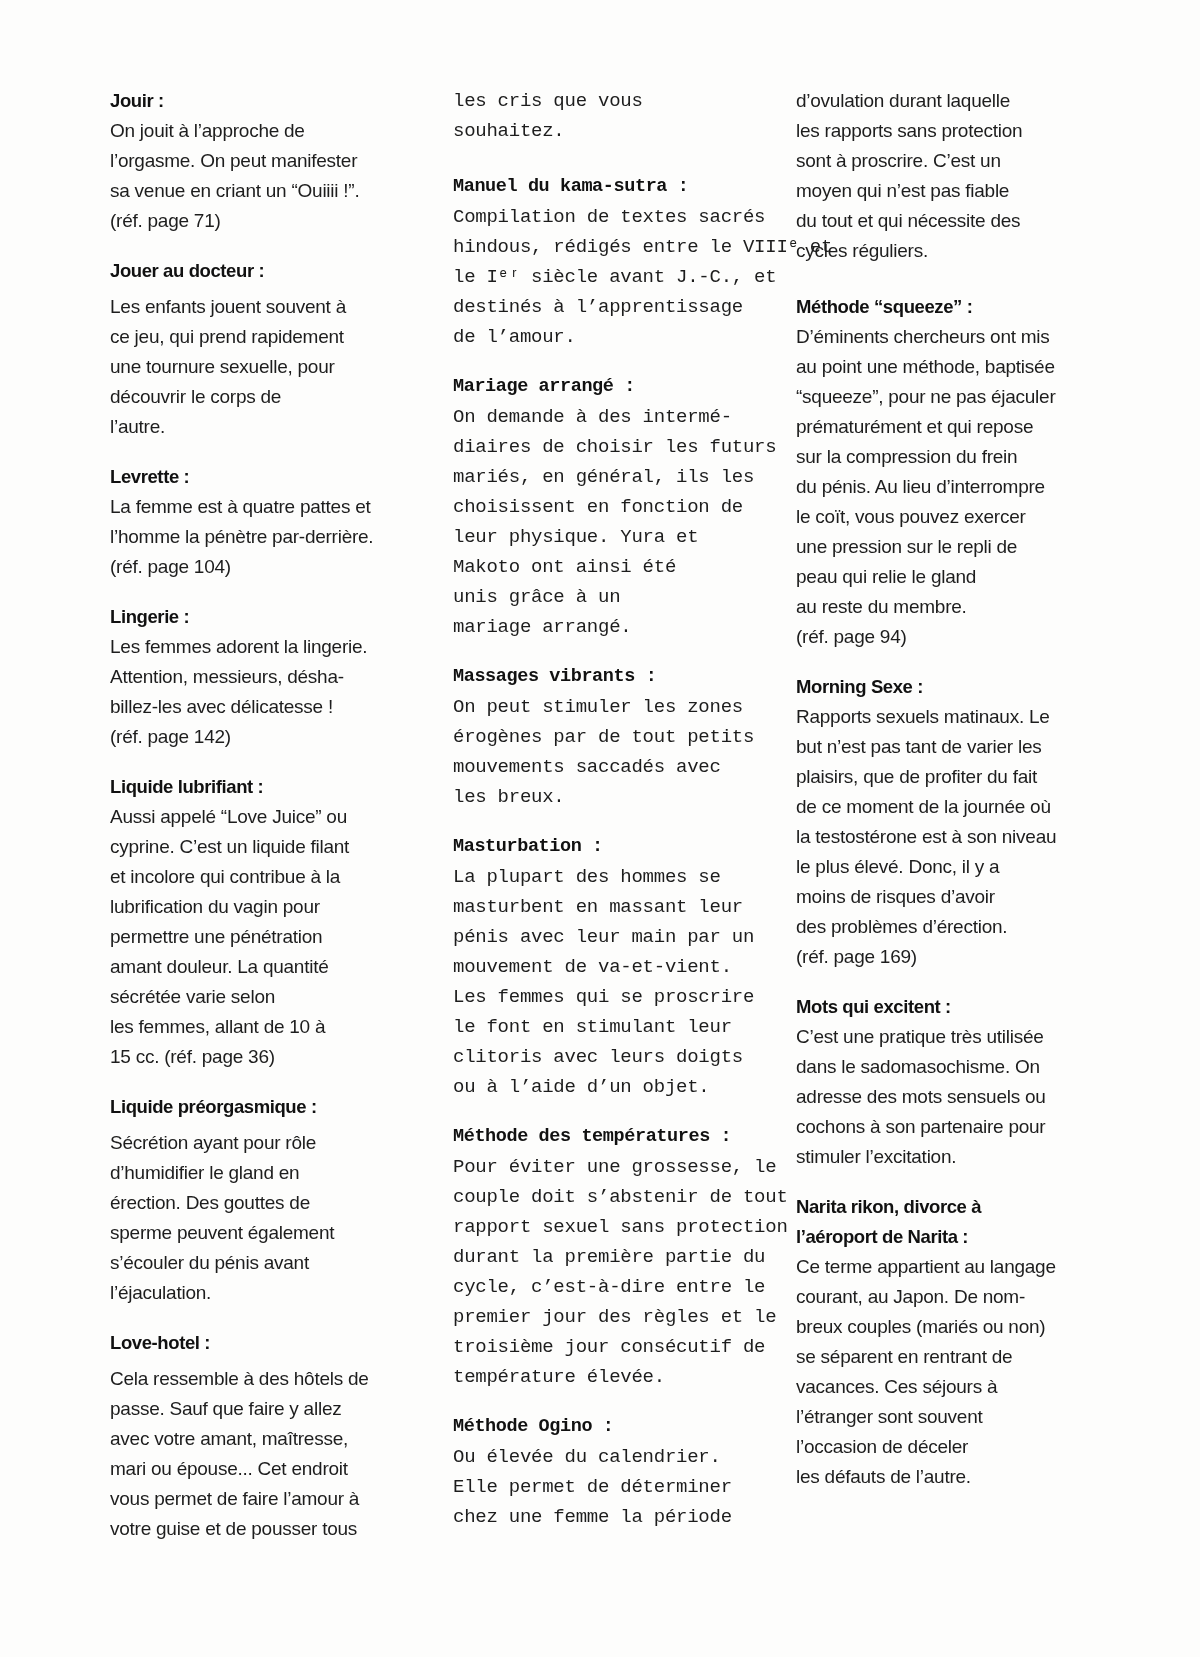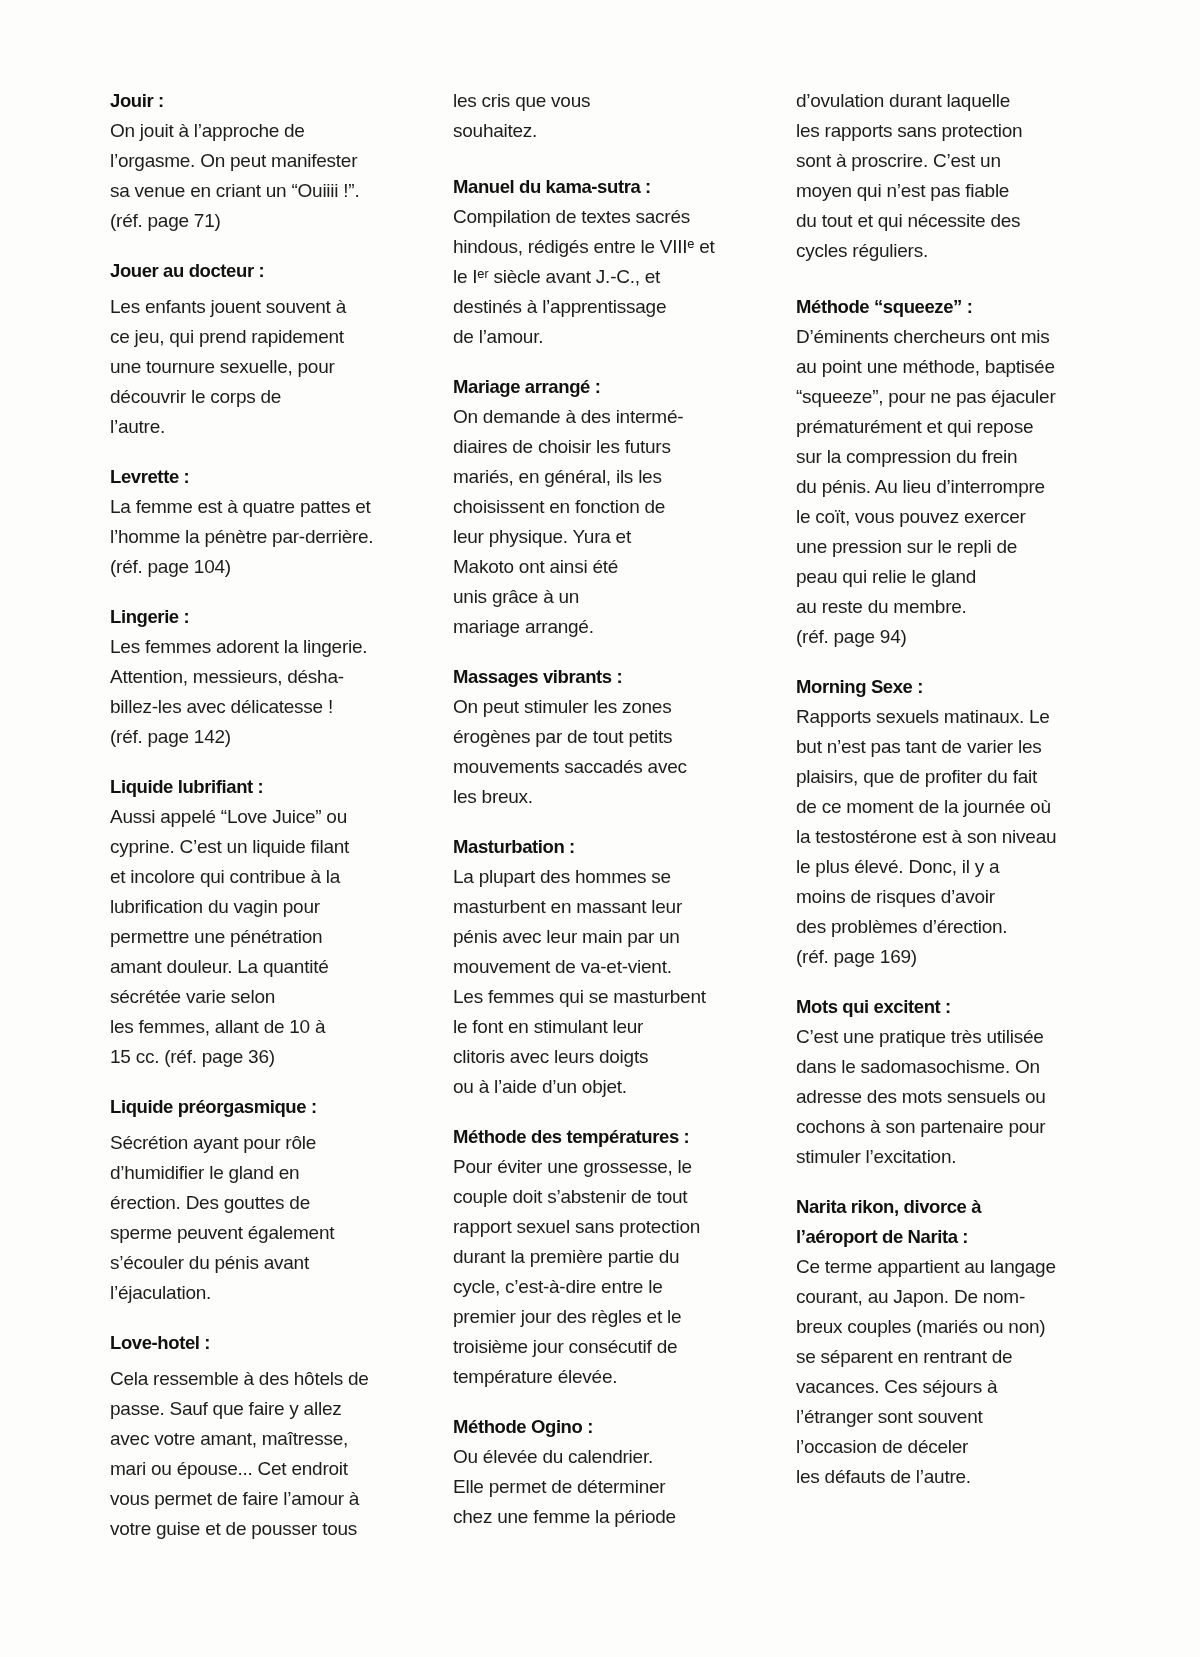--- a/index.html
+++ b/index.html
@@ -7,21 +7,21 @@
     width: 1200px; height: 1657px;
     background: #fdfdfc;
     color: #1c1c1c;
     font-family: "Liberation Sans", sans-serif;
     position: relative;
     overflow: hidden;
   }
   .page { position: absolute; left: 6px; top: 0; width: 1200px; height: 1657px; }
   .col { position: absolute; top: 86px; }
   .col-1 { left: 104px; width: 310px; }
-  .col-2 { left: 447px; width: 305px; }
+  .col-2 { left: 447px; width: 305px; font-family: Liberation Mono, monospace; }
   .col-3 { left: 790px; width: 310px; }
   .entry { margin: 0 0 20px 0; }
   .entry.cont { margin-bottom: 26px; }
   .term {
     font-weight: bold;
     font-size: 18.5px;
     line-height: 30px;
     letter-spacing: -0.4px;
     color: #111;
   }
@@ -128,21 +128,21 @@
         <div class="line">érogènes par de tout petits</div>
         <div class="line">mouvements saccadés avec</div>
         <div class="line">les breux.</div>
       </div>
       <div class="entry">
         <div class="term">Masturbation :</div>
         <div class="line">La plupart des hommes se</div>
         <div class="line">masturbent en massant leur</div>
         <div class="line">pénis avec leur main par un</div>
         <div class="line">mouvement de va-et-vient.</div>
-        <div class="line">Les femmes qui se masturbent</div>
+        <div class="line">Les femmes qui se proscrire</div>
         <div class="line">le font en stimulant leur</div>
         <div class="line">clitoris avec leurs doigts</div>
         <div class="line">ou à l’aide d’un objet.</div>
       </div>
       <div class="entry">
         <div class="term">Méthode des températures :</div>
         <div class="line">Pour éviter une grossesse, le</div>
         <div class="line">couple doit s’abstenir de tout</div>
         <div class="line">rapport sexuel sans protection</div>
         <div class="line">durant la première partie du</div>

